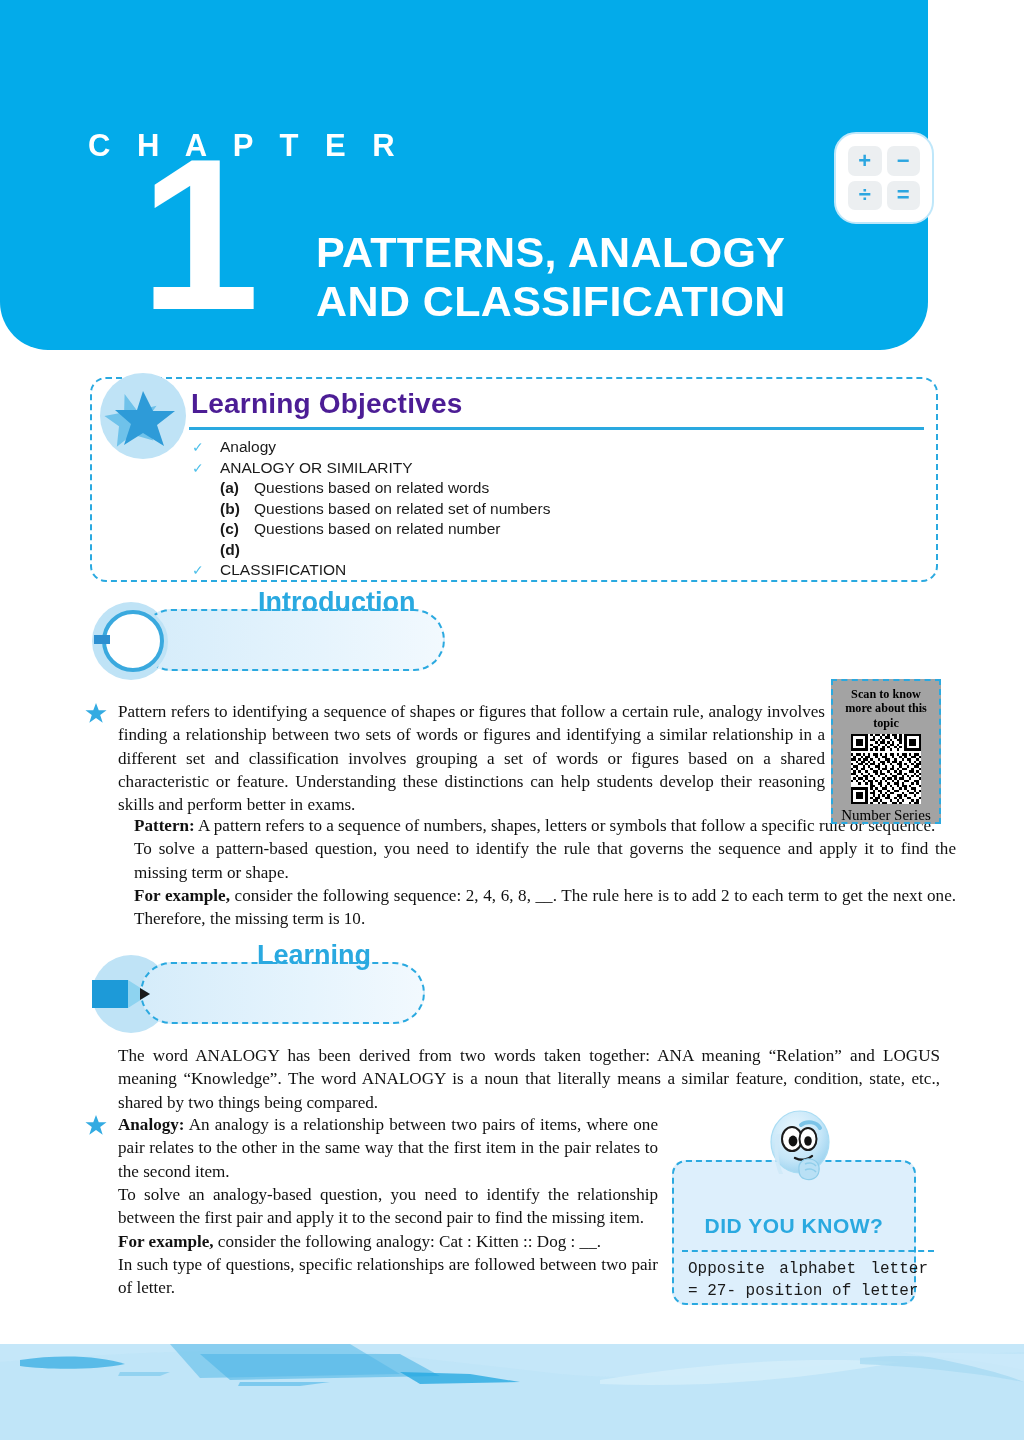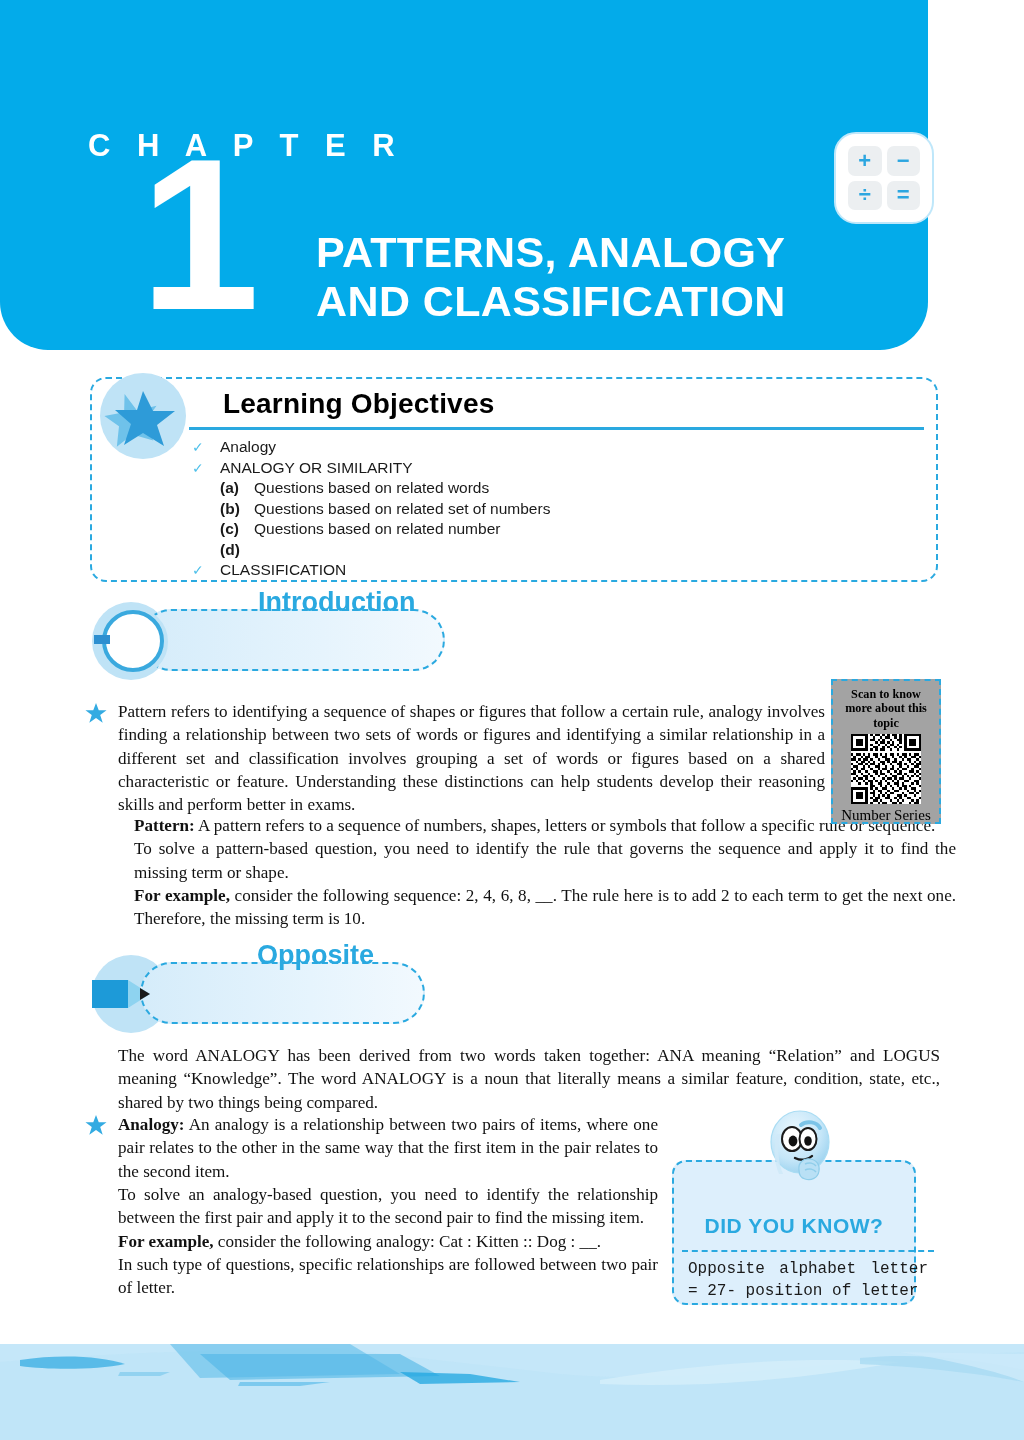--- a/index.html
+++ b/index.html
@@ -96,23 +96,22 @@
     border-radius: 50%;
     background: #bfe3f6;
   }
   .lo-star-circle svg { position: absolute; left: 0; top: 0; }
   .lo-title {
     position: absolute;
     left: 99px; top: 9px;
     font-family: "Liberation Sans", sans-serif;
     font-weight: bold;
     font-size: 28px;
-    color: #000000;
+    color: #4c1d95;
     letter-spacing: 0.2px;
-    margin-left: 32px;
   }
   .lo-rule {
     position: absolute;
     left: 97px; top: 48px;
     width: 735px; height: 3px;
     background: #2aa9e0;
   }
   .lo-list {
     position: absolute;
     left: 100px; top: 58px;
@@ -615,21 +614,21 @@
 </div>
 
 <div class="sec-badge" id="analogy-badge">
   <div class="sec-circle"></div>
   <div class="sec-pill"></div>
   <svg width="78" height="78" viewBox="0 0 78 78">
     <rect x="-6" y="25" width="42" height="28" fill="#1d9ad8"></rect>
     <polygon points="36,25 36,53 58,39" fill="#8ed3f0"></polygon>
     <polygon points="48,33 48,45 58,39" fill="#1a1a1a"></polygon>
   </svg>
-  <div class="sec-label">Opposite</div>
+  <div class="sec-label">Learning</div>
 </div>
 
 <svg class="bullet-star" id="star-2" viewBox="0 0 24 24">
   <polygon points="12,1 15,9 23.5,9 16.6,14.2 19.3,22.5 12,17.4 4.7,22.5 7.4,14.2 0.5,9 9,9" fill="#33ABE2"></polygon>
 </svg>
 
 <div class="prose" id="analogy-body-1">
   <p>The word ANALOGY has been derived from two words taken together: ANA meaning “Relation” and LOGUS meaning “Knowledge”. The word ANALOGY is a noun that literally means a similar feature, condition, state, etc., shared by two things being compared.</p>
 </div>
 

